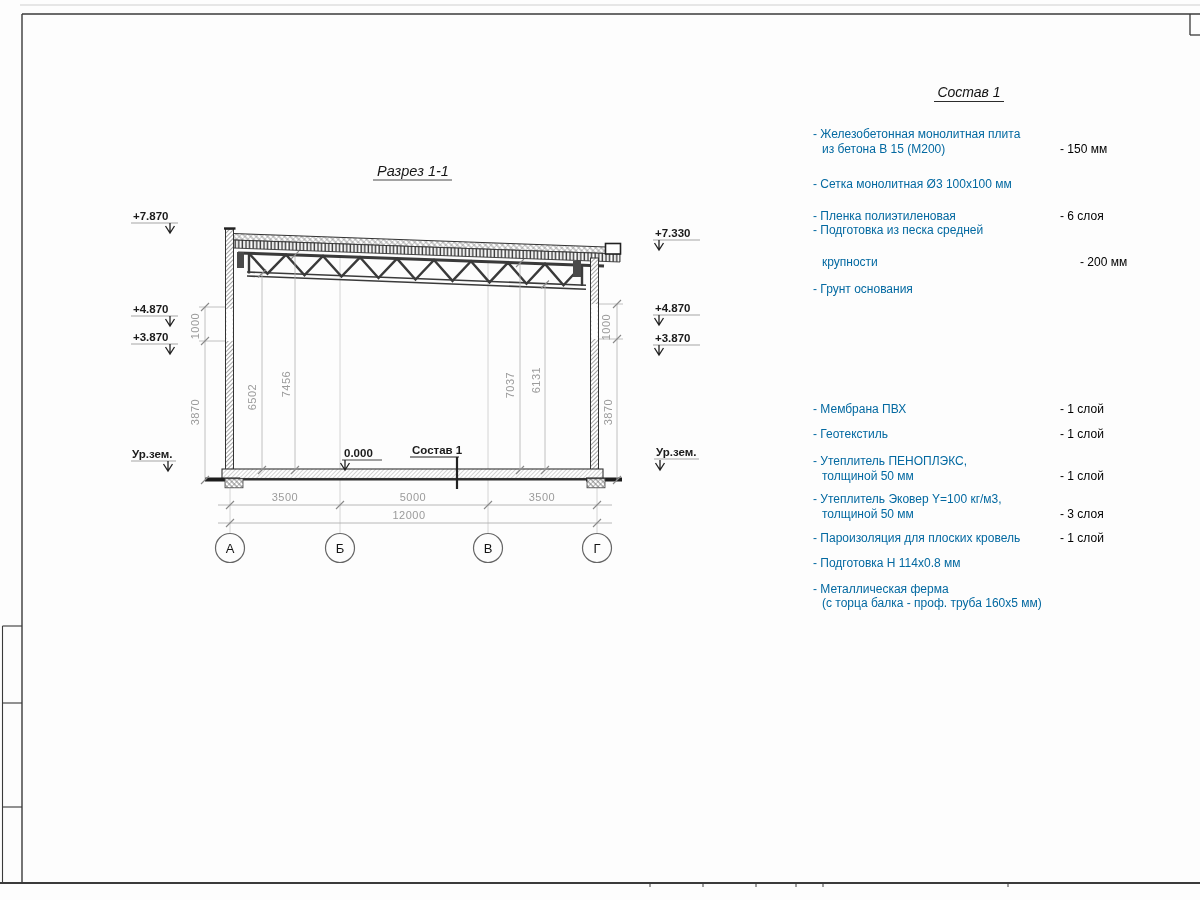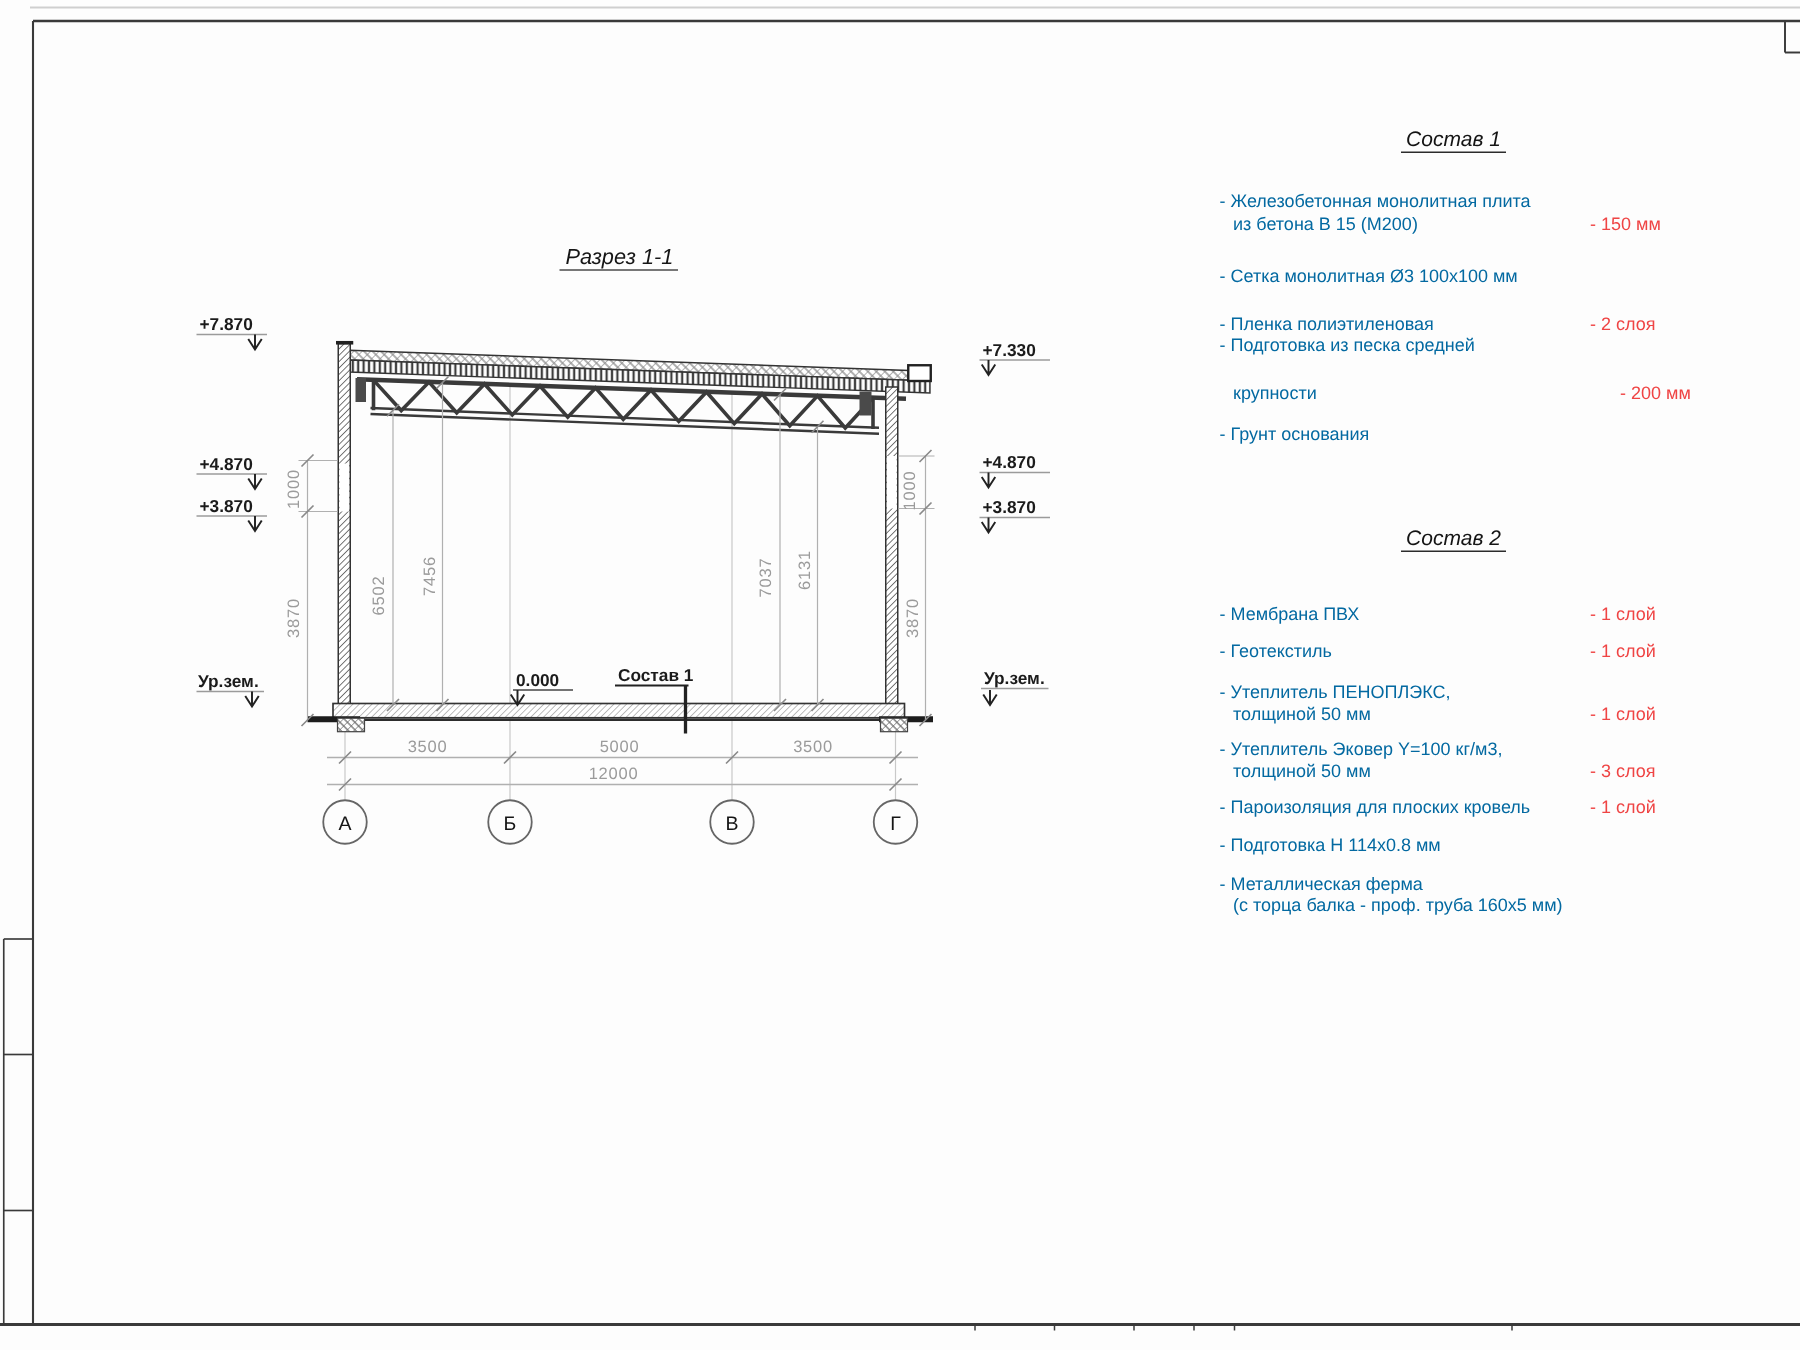--- a/index.html
+++ b/index.html
@@ -12,21 +12,21 @@
   .lvl  { font-size:11.5px; fill:#1b1b1b; font-weight:bold; }
   .axl  { font-size:13px; fill:#151515; }
   .dtitle { font-size:14.5px; fill:#161616; font-style:italic; }
   .speclist { position:absolute; width:312px; color:#141414; }
   .list-title { position:absolute; top:0; width:100%; text-align:center;
     font-style:italic; font-size:14px; color:#141414; }
   .list-title span { border-bottom:1.2px solid #2c2c2c; padding:0 3px 1px; }
   .items { position:absolute; left:0; width:100%; }
   .li-line { position:absolute; left:0; font-size:12px; line-height:13px; color:#0369a1; white-space:nowrap; }
   .li-line.cont { left:9px; }
-  .li-value { position:absolute; left:247px; font-size:12px; line-height:13px; color:#ef4444; white-space:nowrap; }
+  .li-value { position:absolute; left:247px; font-size:12px; line-height:13px; color:#000000; white-space:nowrap; }
 </style>
 </head>
 <body>
 
 <div id="page">
 
   <svg width="1200" height="900" viewBox="0 0 1200 900">
     <defs>
       <pattern id="patWall" width="3" height="3" patternUnits="userSpaceOnUse" patternTransform="rotate(45)">
         <rect width="3" height="3" fill="#ffffff"></rect>
@@ -225,31 +225,30 @@
 
   
   <div class="speclist" id="sostav1" style="left:813px; top:84px; height:210px;">
     <div class="list-title"><span>Состав 1</span></div>
     <div class="items" id="sostav1-items" style="top:36px; height:180px;">
         <div class="li-line" style="top: 8px;">- Железобетонная  монолитная плита</div>
         <div class="li-line cont" style="top: 23px;">из бетона В 15 (М200)</div>
         <div class="li-value" style="top: 23px;">- 150 мм</div>
         <div class="li-line" style="top: 58px;">- Сетка монолитная Ø3 100х100 мм</div>
         <div class="li-line" style="top: 90px;">- Пленка полиэтиленовая</div>
-        <div class="li-value" style="top: 90px;">- 2 слоя</div>
+        <div class="li-value" style="top: 90px;">- 6 слоя</div>
         <div class="li-line" style="top: 104px;">- Подготовка из песка средней</div>
         <div class="li-line cont" style="top: 136px;">крупности</div>
         <div class="li-value" style="top: 136px; margin-left: 20px;">- 200 мм</div>
         <div class="li-line" style="top: 163px;">- Грунт основания</div>
       </div>
   </div>
 
   
   <div class="speclist" id="sostav2" style="left:813px; top:350px; height:270px;">
-    <div class="list-title"><span>Состав 2</span></div>
     <div class="items" id="sostav2-items" style="top:45px; height:220px;">
         <div class="li-line" style="top: 8px; text-align: right;">- Мембрана ПВХ</div>
         <div class="li-value" style="top: 8px;">- 1 слой</div>
         <div class="li-line" style="top: 33px;">- Геотекстиль</div>
         <div class="li-value" style="top: 33px;">- 1 слой</div>
         <div class="li-line" style="top: 60px;">- Утеплитель ПЕНОПЛЭКС,</div>
         <div class="li-line cont" style="top: 75px;">толщиной 50 мм</div>
         <div class="li-value" style="top: 75px;">- 1 слой</div>
         <div class="li-line" style="top: 98px;">- Утеплитель Эковер Y=100 кг/м3,</div>
         <div class="li-line cont" style="top: 113px;">толщиной 50 мм</div>

